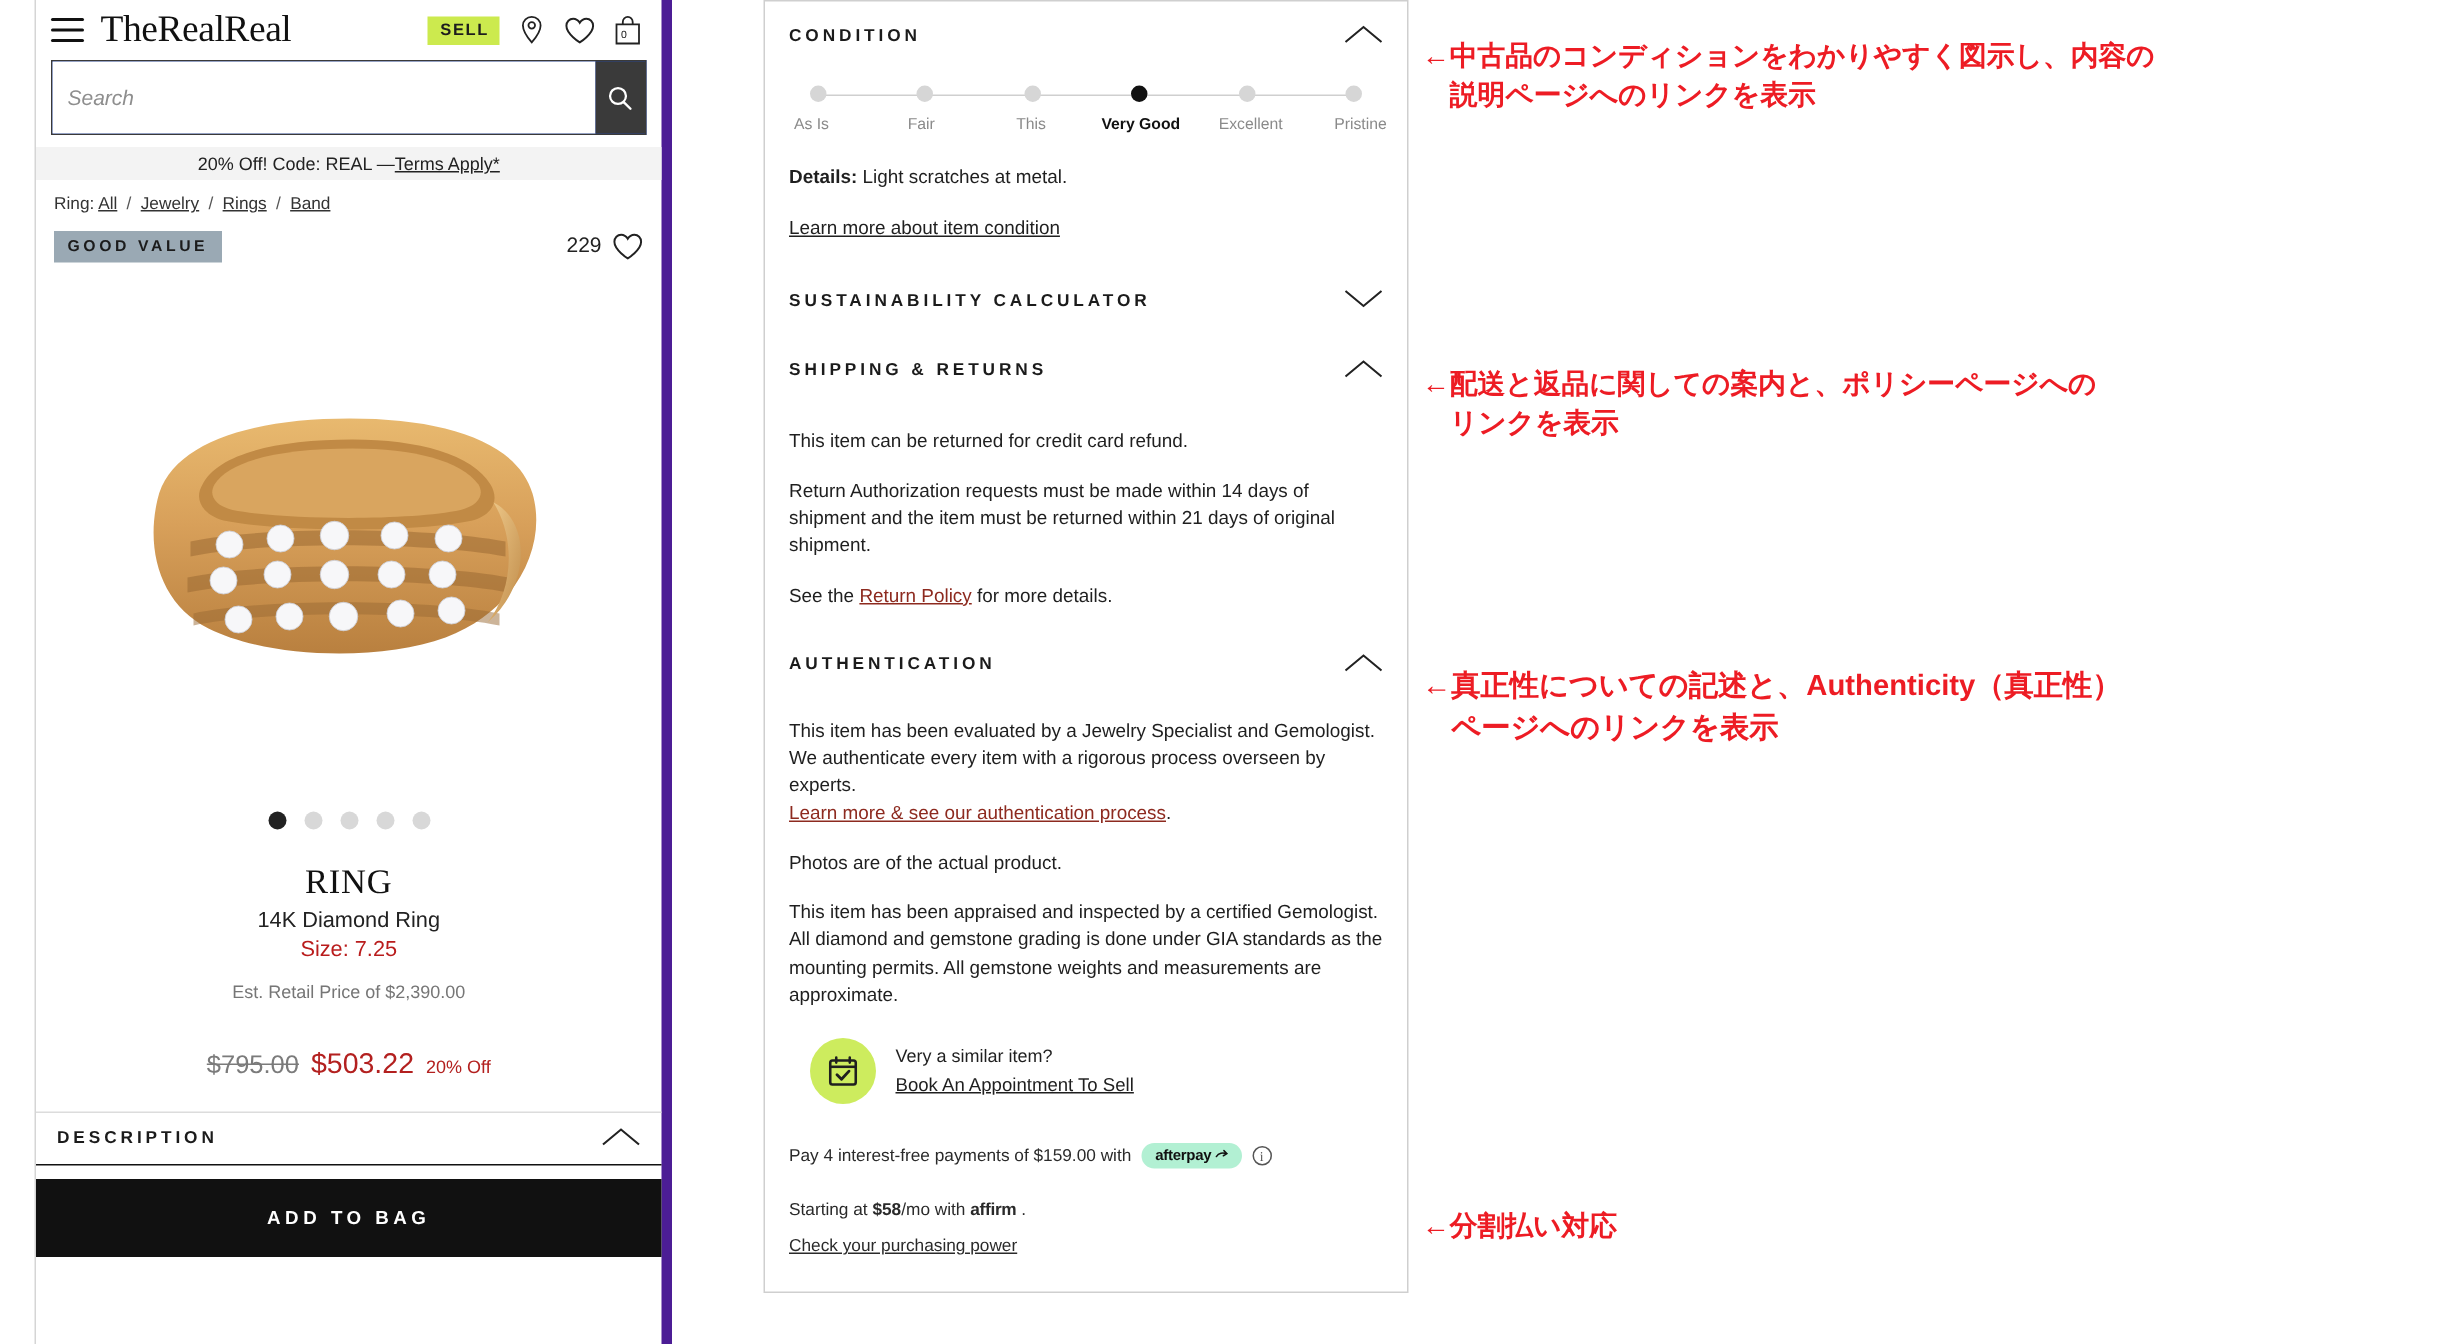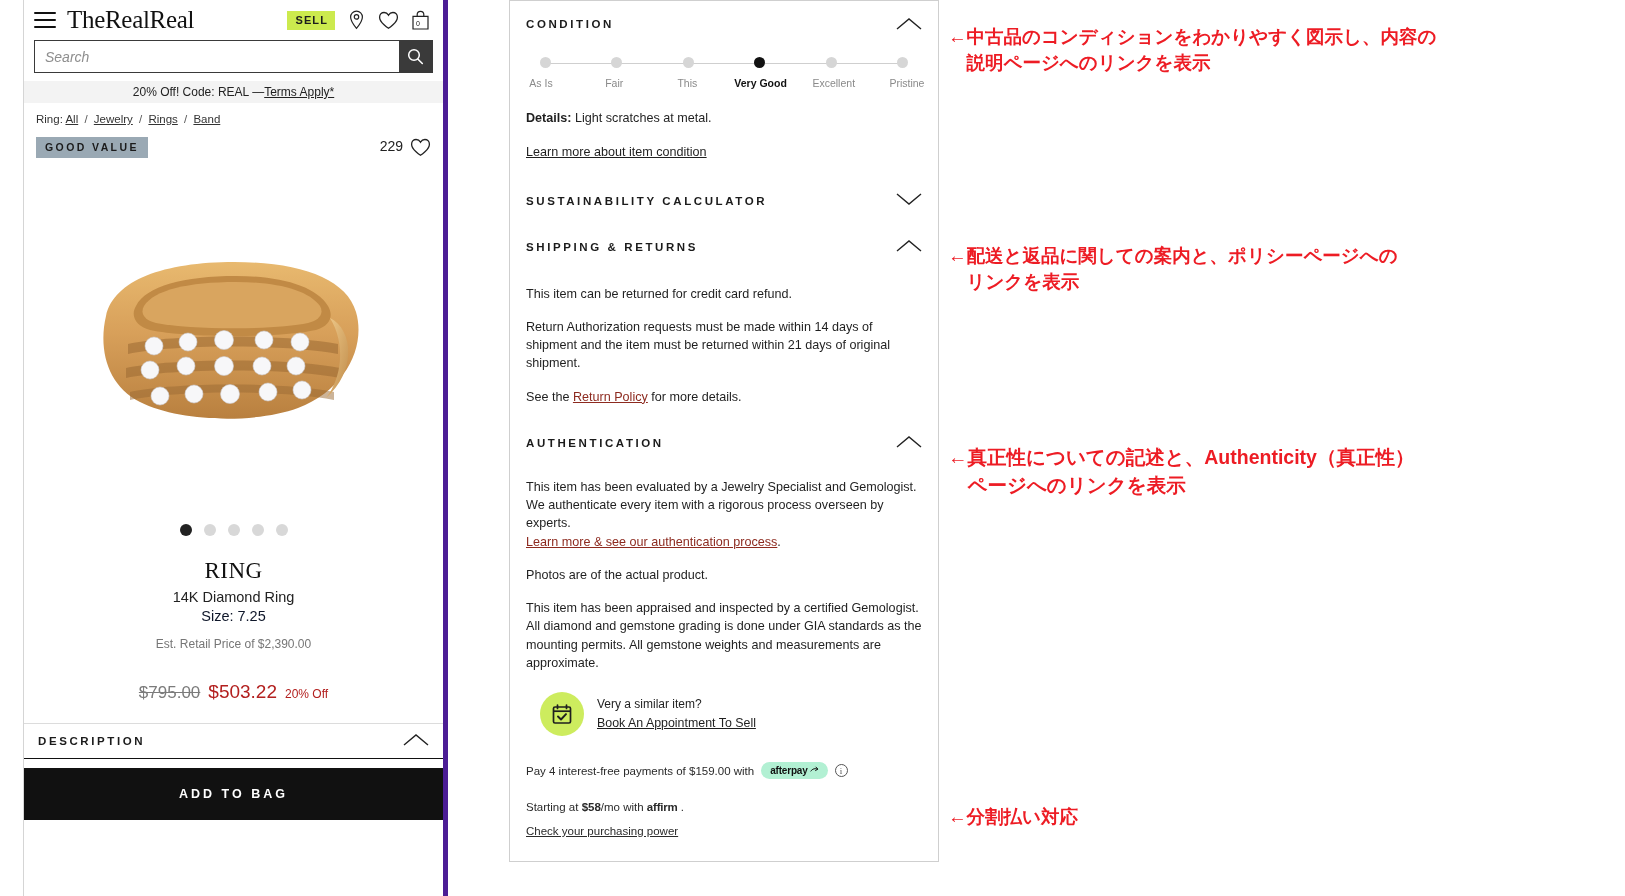--- a/index.html
+++ b/index.html
@@ -7,21 +7,21 @@
     width: 1625px; height: 896px;
     background: #ffffff;
     font-family: "Liberation Sans", sans-serif;
     overflow: hidden;
   }
   .page { position: relative; width: 1625px; height: 896px; }
 
   
   .left-panel {
     position: absolute; left: 23px; top: 0; width: 425px; height: 896px;
-    background: #fff; border-left: 1px solid #d5d5d5; border-right: 5px solid #4c1d95;
+    background: #fff; border-left: 1px solid #d5d5d5; border-right: 7px solid #4c1d95;
   }
 
   .app-header {
     height: 40px; display: flex; align-items: center; padding: 0 12px 0 10px;
   }
   .hamburger { width: 22px; height: 16px; display: flex; flex-direction: column;
     justify-content: space-between; cursor: pointer; }
   .hamburger i { display: block; height: 2px; background: #111; border-radius: 1px; }
   .brand {
     font-family: "Liberation Serif", serif; font-size: 25px; letter-spacing: -0.3px;
@@ -32,21 +32,21 @@
     background: #ccea4e; color: #1d1d1d; font-size: 11px; font-weight: 700;
     letter-spacing: 1.1px; padding: 4px 7px 4px 8px; line-height: 1;
   }
   .icon-btn { width: 22px; height: 24px; display: flex; align-items: center; justify-content: center; cursor: pointer; }
   .bag-count {
     position: absolute; font-size: 7px; color: #111; line-height: 1;
   }
 
   .search-wrap { padding: 0 10px; }
   .search-row {
-    display: flex; height: 33px; border: 1px solid #3a3a3a; background: #1d4ed8;
+    display: flex; height: 50px; border: 1px solid #3a3a3a; background: #1d4ed8;
   }
   .search-input {
     flex: 1; border: 0; outline: 0; padding: 0 10px;
     font-family: "Liberation Sans", sans-serif; font-size: 14px;
     font-style: italic; color: #555;
   }
   .search-input::placeholder { color: #8e8e8e; font-style: italic; }
   .search-go {
     width: 33px; background: #3a3a3a; display: flex; align-items: center; justify-content: center;
     cursor: pointer;
@@ -78,21 +78,21 @@
 
   .dots { display: flex; justify-content: center; gap: 12px; margin-top: 4px; }
   .dot { width: 12px; height: 12px; border-radius: 50%; background: #d8d8d8; cursor: pointer; }
   .dot.active { background: #222; }
 
   .prod-title {
     text-align: center; font-family: "Liberation Serif", serif; font-size: 23px;
     margin-top: 22px; color: #111; letter-spacing: 0.5px;
   }
   .prod-sub { text-align: center; font-size: 14.5px; color: #222; margin-top: 5px; }
-  .prod-size { text-align: center; font-size: 14.5px; color: #0f172a; margin-top: 3px; }
+  .prod-size { text-align: center; font-size: 14.5px; color: #b91c1c; margin-top: 3px; }
   .retail { text-align: center; font-size: 12px; color: #767676; margin-top: 13px; }
   .price-row { display: flex; justify-content: center; align-items: baseline; gap: 8px; margin-top: 8px; }
   .price-old { font-size: 17px; color: #7b7b7b; text-decoration: line-through; }
   .price-new { font-size: 19px; color: #b3201f; }
   .price-off { font-size: 12px; color: #b3201f; margin-top: 28px; }
 
   .desc-row {
     margin-top: 20px; border-top: 1px solid #dcdcdc; border-bottom: 1px solid #111;
     height: 36px; display: flex; align-items: center; padding: 0 14px;
     font-size: 11.5px; letter-spacing: 2.6px; color: #1b1b1b; font-weight: 600;

